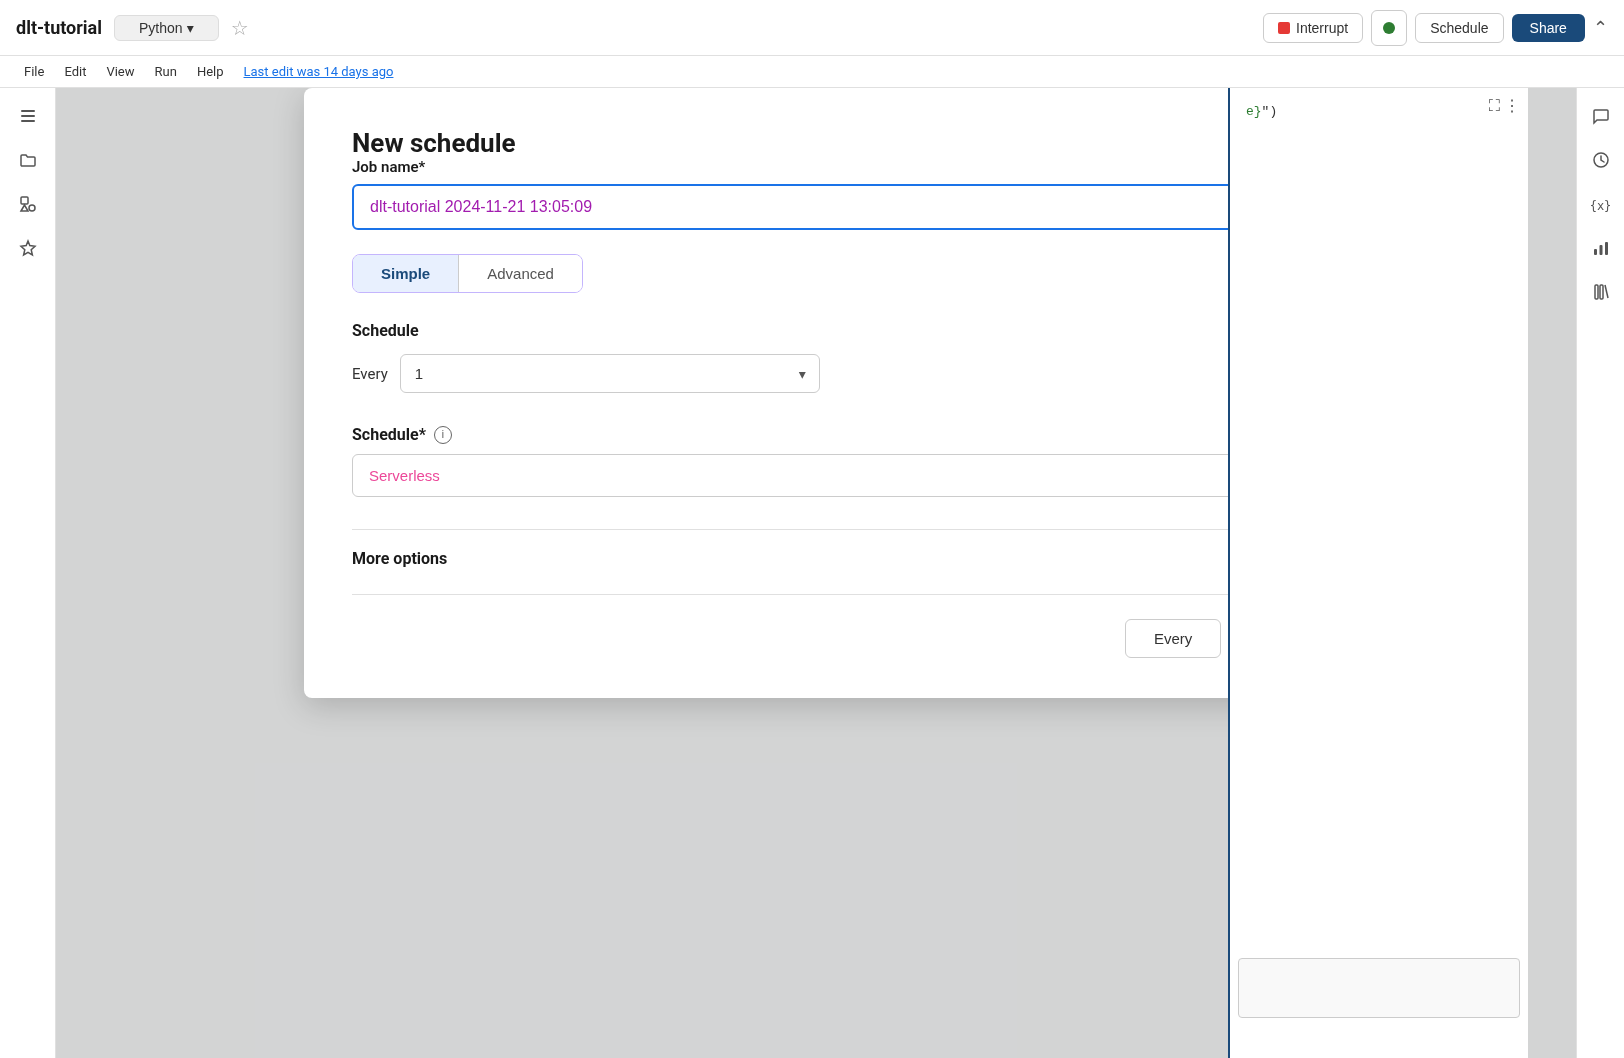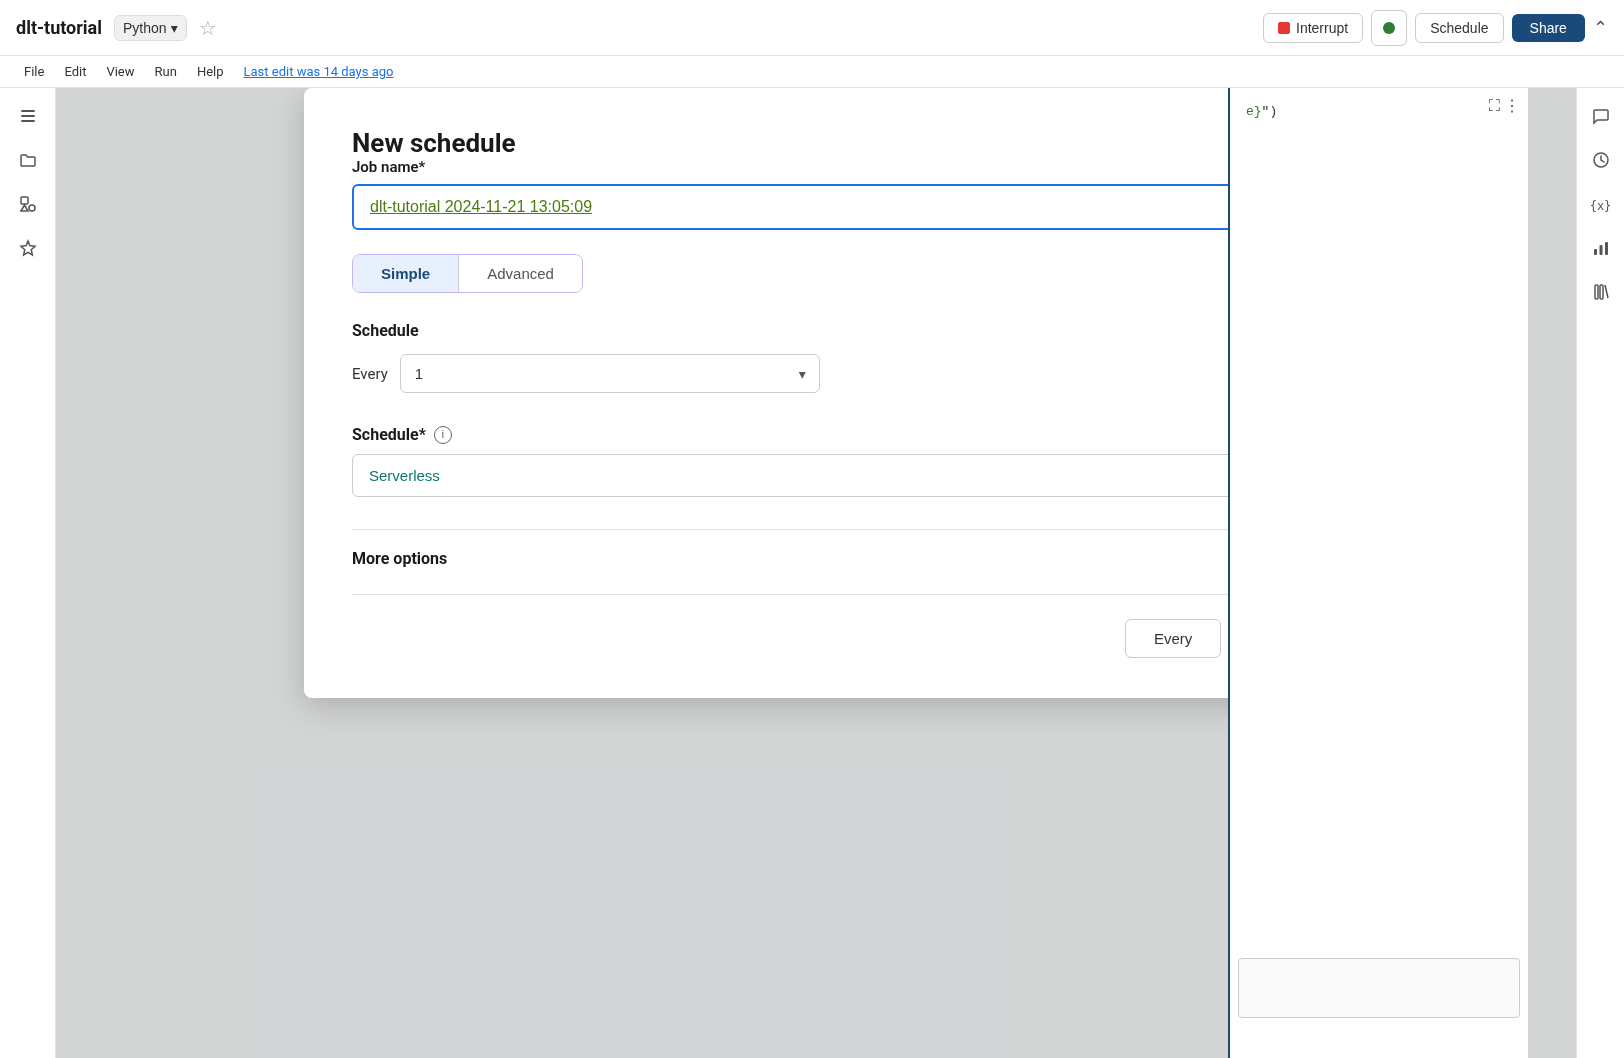--- a/index.html
+++ b/index.html
@@ -29,21 +29,21 @@
       font-weight: 700;
       color: #1a1a1a;
     }
     .topbar-lang-btn {
       display: flex;
       align-items: center;
       gap: 4px;
       background: #f0f0f0;
       border: 1px solid #ddd;
       border-radius: 6px;
-      padding: 4px 8px;
+      padding: 4px 24px;
       font-size: 14px;
       cursor: pointer;
       color: #333;
     }
     .topbar-star {
       color: #aaa;
       font-size: 20px;
       cursor: pointer;
     }
     .topbar-spacer { flex: 1; }
@@ -252,24 +252,23 @@
       margin-bottom: 8px;
       display: block;
     }
 
     .job-name-input {
       width: 100%;
       border: 2px solid #1a73e8;
       border-radius: 6px;
       padding: 12px 16px;
       font-size: 16px;
-      color: #4d7c0f;
+      color: #a21caf;
       outline: none;
       margin-bottom: 24px;
-      text-decoration: underline;
     }
 
     
     .tab-switcher {
       display: flex;
       border: 1px solid #c4b5fd;
       border-radius: 8px;
       overflow: hidden;
       width: fit-content;
       margin-bottom: 28px;
@@ -368,21 +367,21 @@
     .compute-select-wrapper {
       position: relative;
       margin-bottom: 32px;
     }
     .compute-select-wrapper select {
       width: 100%;
       border: 1px solid #ccc;
       border-radius: 6px;
       padding: 12px 44px 12px 16px;
       font-size: 15px;
-      color: #0f766e;
+      color: #ec4899;
       background: #fff;
       appearance: none;
       -webkit-appearance: none;
       cursor: pointer;
       outline: none;
     }
     .compute-select-wrapper::after {
       content: '▾';
       position: absolute;
       right: 16px;

